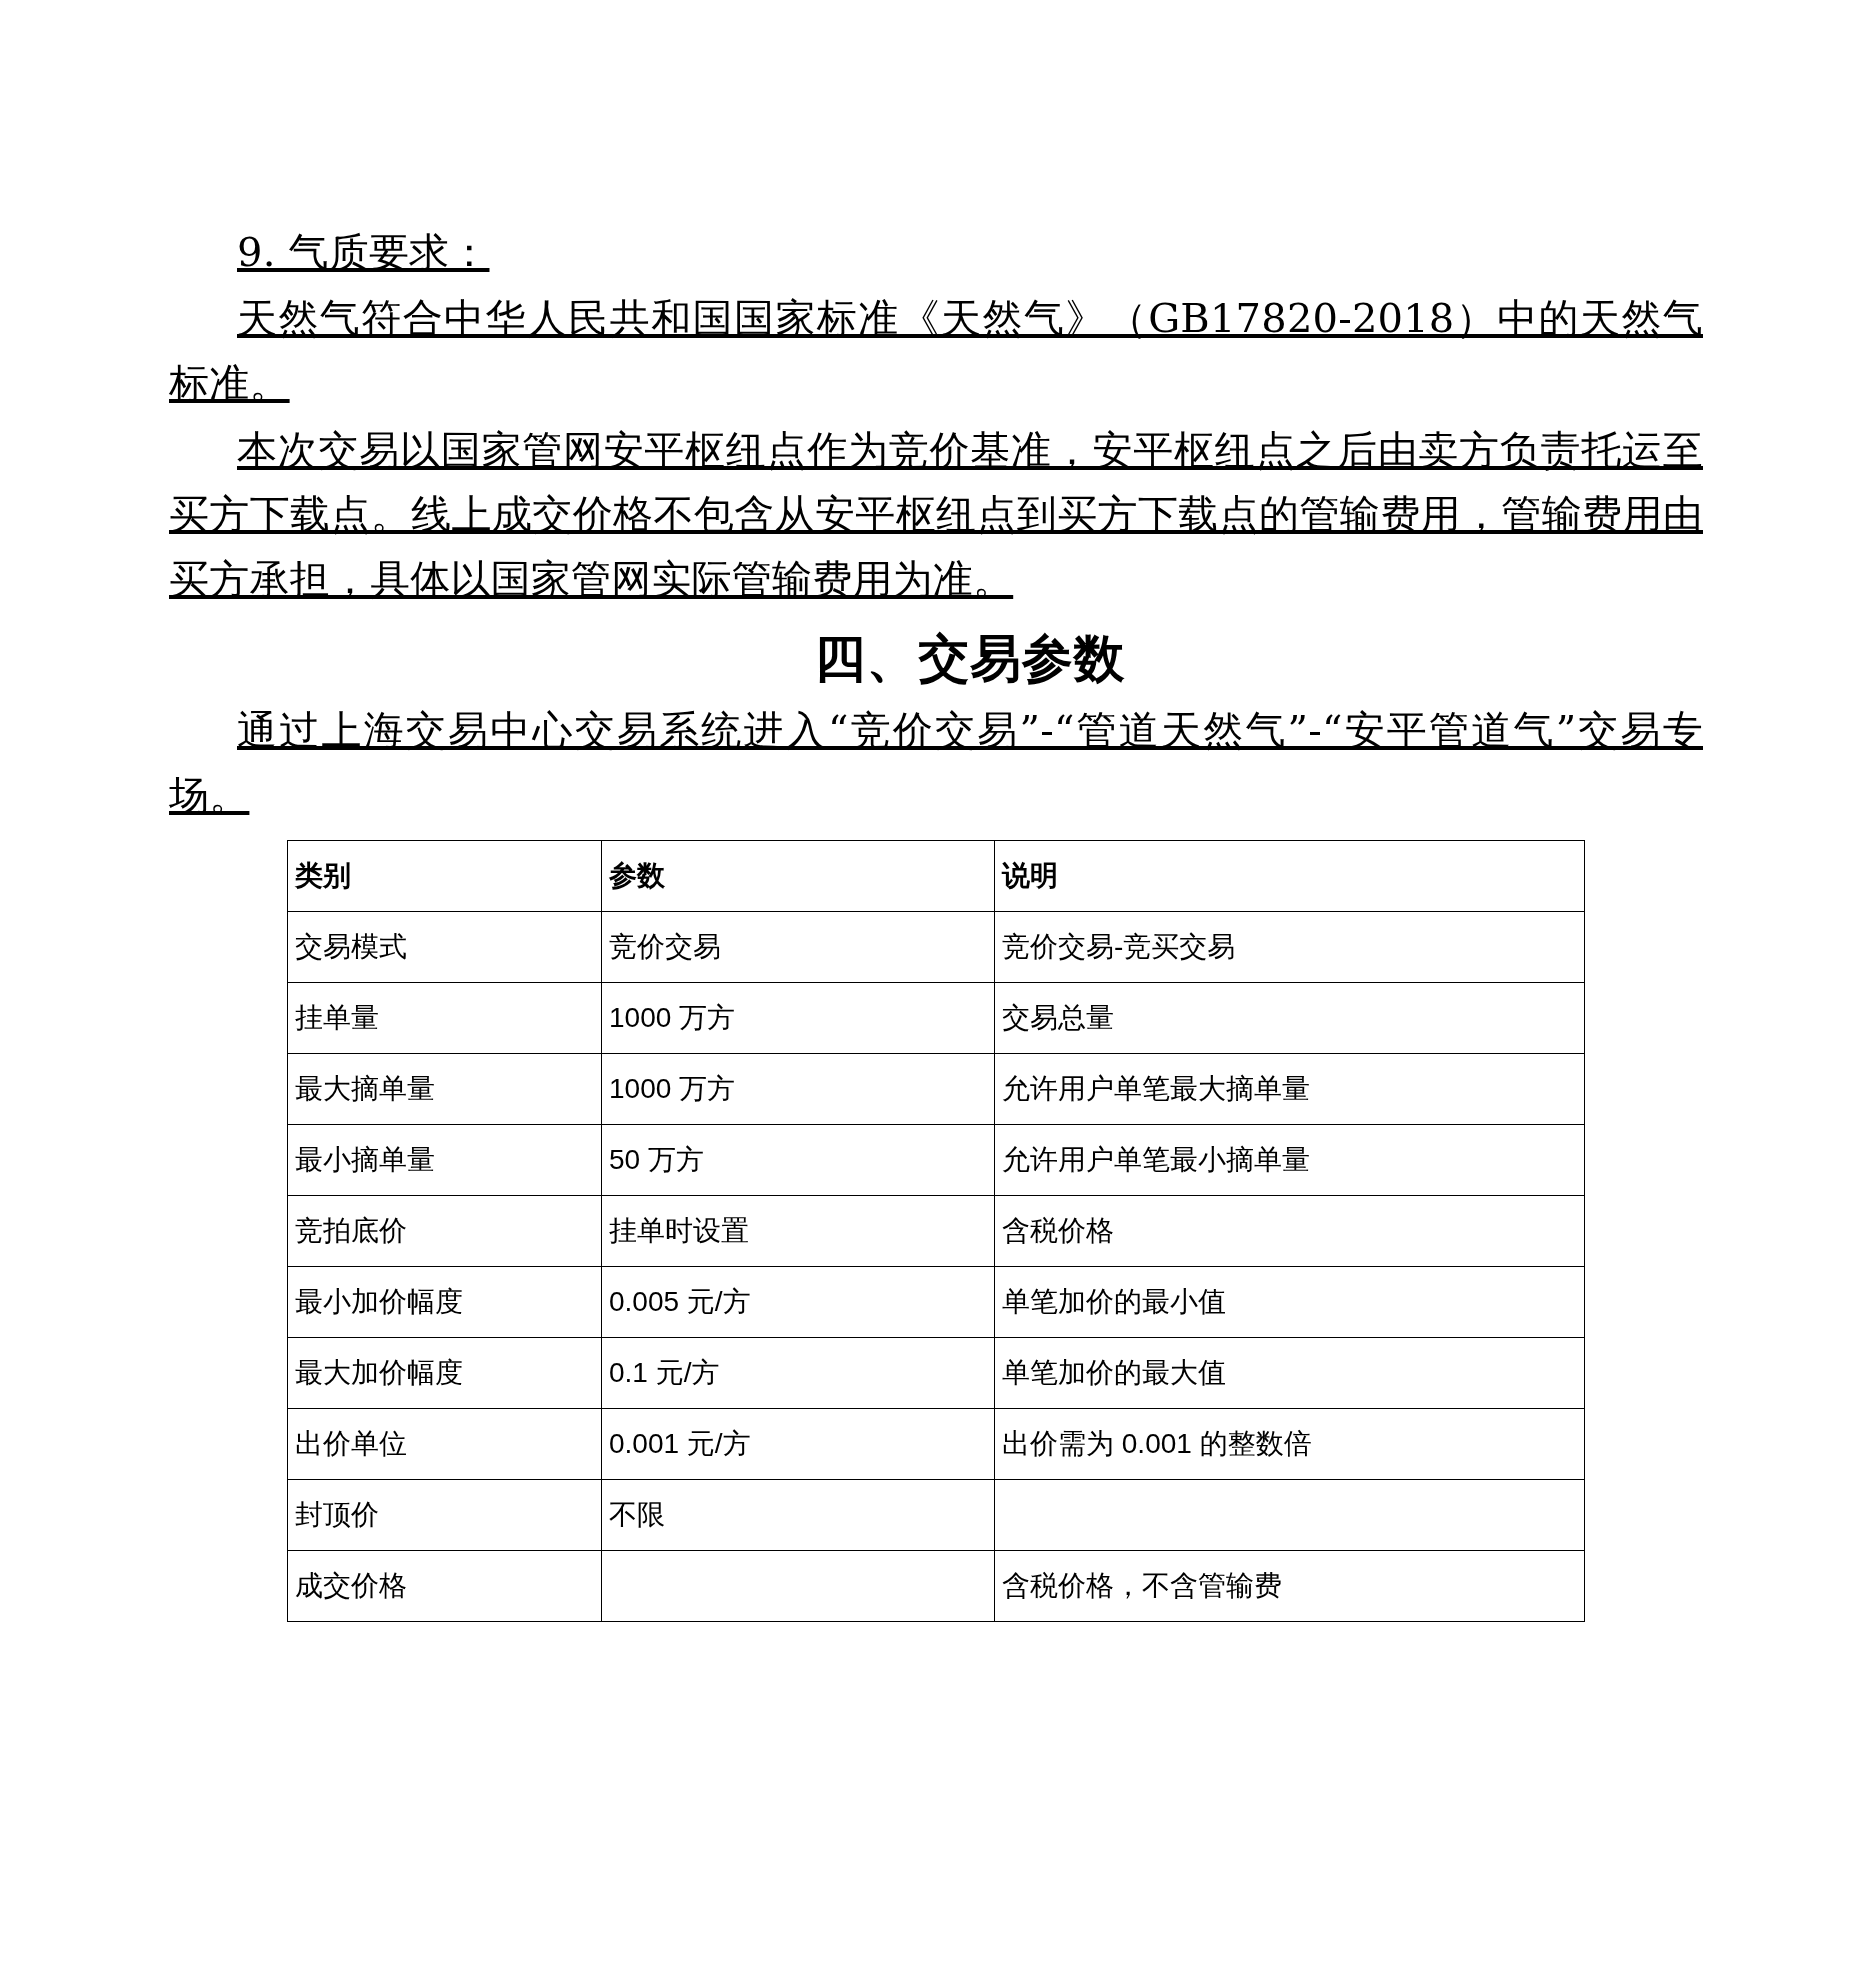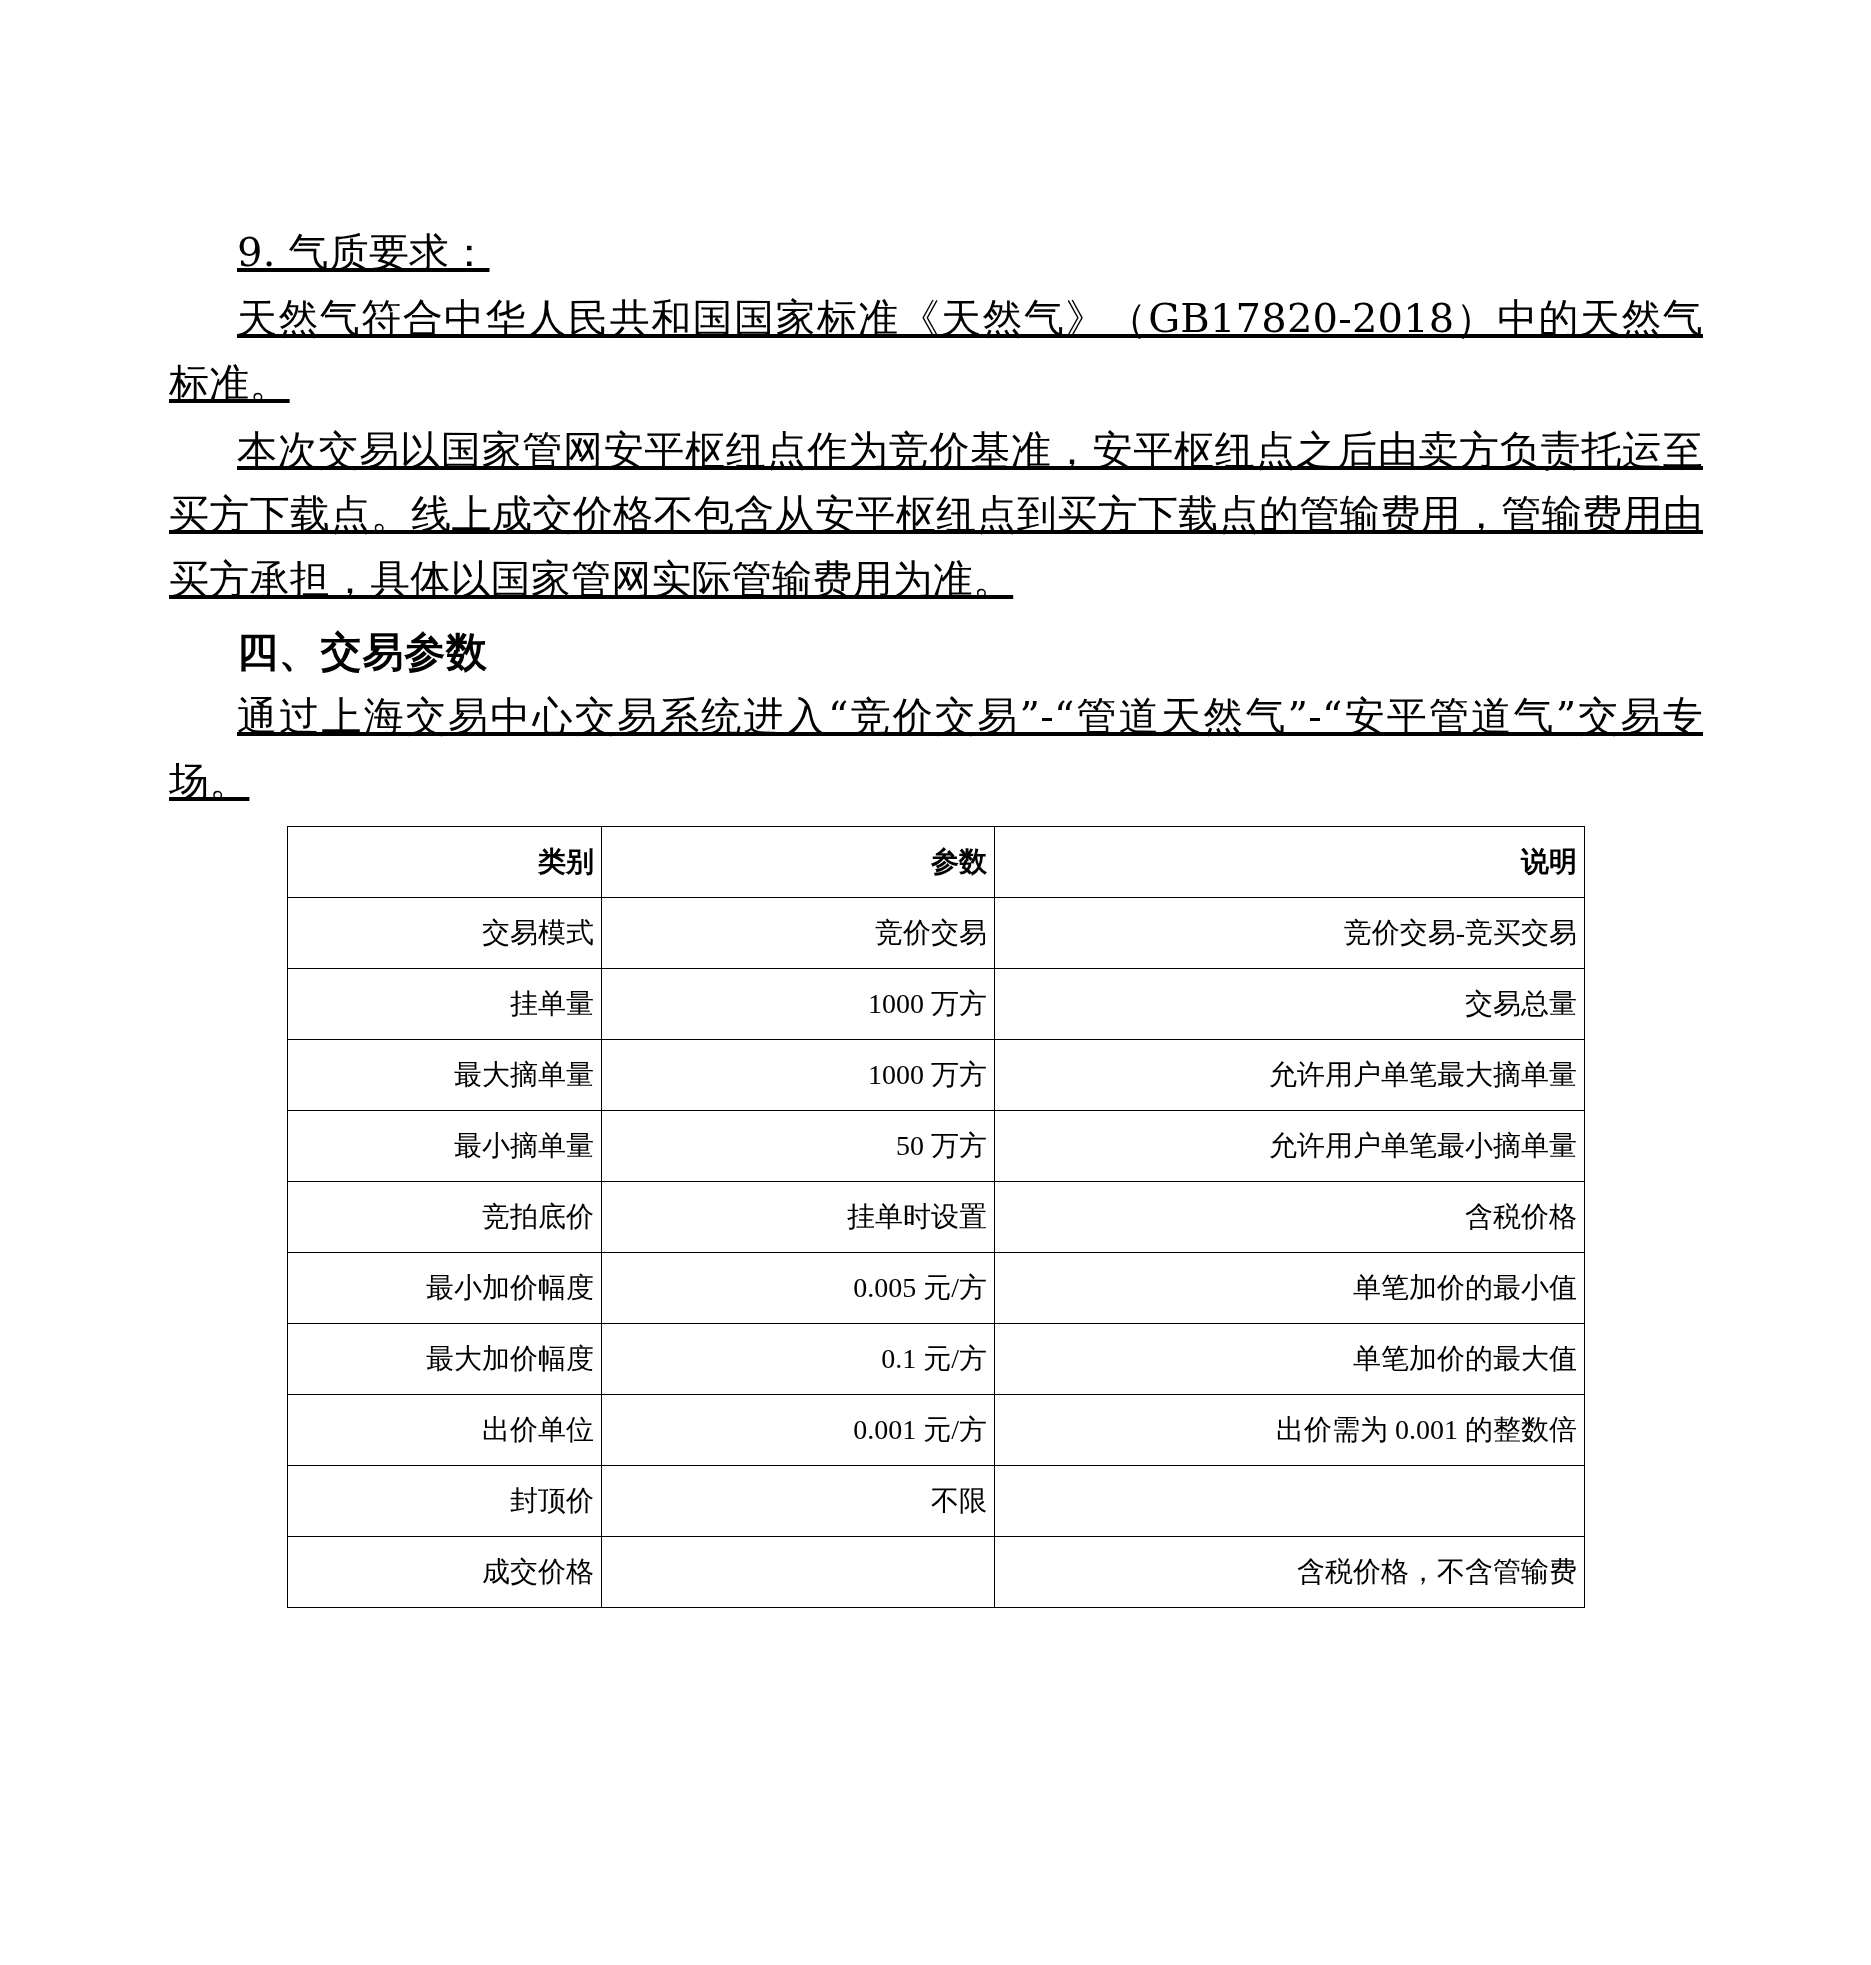--- a/index.html
+++ b/index.html
@@ -29,37 +29,38 @@
     text-align: justify;
     text-justify: inter-ideograph;
     letter-spacing: 0.2px;
     text-decoration: underline;
   }
   p.indent {
     text-indent: 68px;
   }
   p.heading {
     margin: 13.4px 0 3.9px 0;
-    font-size: 41px;
+    font-size: 51px;
     font-weight: bold;
     font-family: Liberation Sans, sans-serif;
     text-indent: 68px;
     letter-spacing: 0.8px;
+    text-align: center;
   }
   table.params {
     border-collapse: collapse;
     width: 1297px;
     margin: 11.8px auto 0 auto;
     table-layout: fixed;
   }
   table.params td, table.params th {
     border: 1.2px solid #000000;
     font-size: 28px;
-    font-family: Liberation Serif, serif;
-    text-align: right;
+    font-family: Liberation Sans, sans-serif;
+    text-align: left;
     vertical-align: middle;
     padding: 14px 7px;
     line-height: 1.5;
     font-weight: normal;
   }
   table.params th {
     font-weight: bold;
   }
   table.params col.c1 { width: 314px; }
   table.params col.c2 { width: 393px; }

